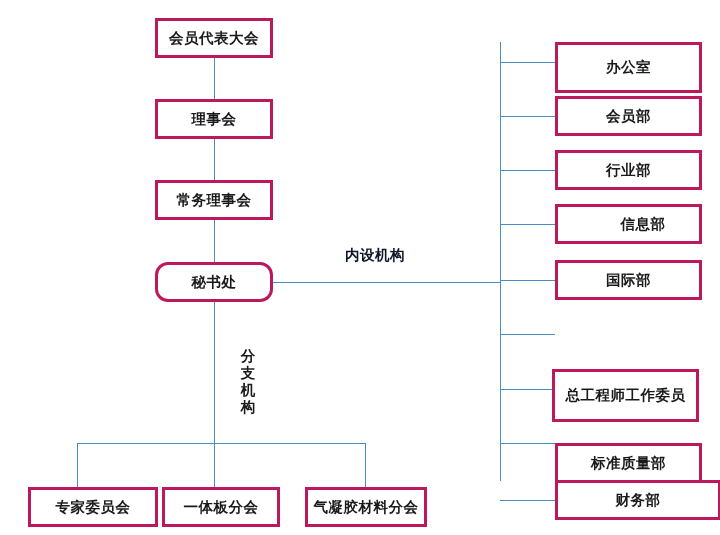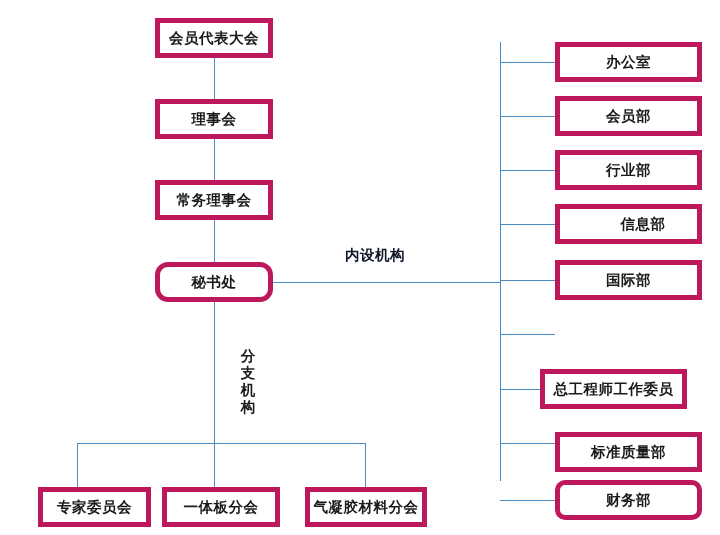--- a/index.html
+++ b/index.html
@@ -13,21 +13,21 @@
   #chart-root {
     position: relative;
     width: 720px;
     height: 535px;
     background: #ffffff;
     overflow: hidden;
   }
   .node {
     position: absolute;
     box-sizing: border-box;
-    border: 5px solid #be185d;
+    border: 3px solid #be185d;
     background: #ffffff;
     display: flex;
     align-items: center;
     justify-content: center;
     font-size: 14.5px;
     font-weight: bold;
     color: #1a1a1a;
     letter-spacing: 0.5px;
     white-space: nowrap;
     z-index: 2;
@@ -93,58 +93,58 @@
   <div class="connector conn-h" style="left:500px; top:61.5px; width:55px;"></div>
   <div class="connector conn-h" style="left:500px; top:115.5px; width:55px;"></div>
   <div class="connector conn-h" style="left:500px; top:169.5px; width:55px;"></div>
   <div class="connector conn-h" style="left:500px; top:223.5px; width:55px;"></div>
   <div class="connector conn-h" style="left:500px; top:279.5px; width:55px;"></div>
   <div class="connector conn-h" style="left:500px; top:333.5px; width:55px;"></div>
   <div class="connector conn-h" style="left:500px; top:388.5px; width:55px;"></div>
   <div class="connector conn-h" style="left:500px; top:442.5px; width:55px;"></div>
   <div class="connector conn-h" style="left:500px; top:499.5px; width:55px;"></div>
 
-  <div class="node" style="left:555px; top:42px; width:147px; height:40px;">
+  <div class="node" style="left:555px; top:42px; width:147px; height:51px;">
     <span>办公室</span>
   </div>
   <div class="node" style="left:555px; top:96px; width:147px; height:40px;">
     <span>会员部</span>
   </div>
   <div class="node" style="left:555px; top:150px; width:147px; height:40px;">
     <span>行业部</span>
   </div>
   <div class="node" style="left:555px; top:204px; width:147px; height:40px;padding-left:29px;">
     <span>信息部</span>
   </div>
   <div class="node" style="left:555px; top:260px; width:147px; height:40px;">
     <span>国际部</span>
   </div>
-  <div class="node" style="left:540px; top:369px; width:147px; height:40px;">
+  <div class="node" style="left:552px; top:369px; width:147px; height:53px;">
     <span>总工程师工作委员</span>
   </div>
-  <div class="node" style="left:555px; top:432px; width:147px; height:40px;">
+  <div class="node" style="left:555px; top:443px; width:147px; height:40px;">
     <span>标准质量部</span>
   </div>
-  <div class="node" style="left:555px; top:480px; width:147px; height:40px;border-radius:10px;">
+  <div class="node" style="left:555px; top:480px; width:166px; height:40px;">
     <span>财务部</span>
   </div>
 
   <div class="edge-label-vertical" style="left:240px; top:348px;">
     <span>分</span>
     <span>支</span>
     <span>机</span>
     <span>构</span>
   </div>
 
   <div class="connector conn-h" style="left:77px; top:443px; width:288px;"></div>
   <div class="connector conn-v" style="left:77px; top:443px; height:44px;"></div>
   <div class="connector conn-v" style="left:213.5px; top:443px; height:44px;"></div>
   <div class="connector conn-v" style="left:365px; top:443px; height:44px;"></div>
 
-  <div class="node" style="left:38px; top:487px; width:113px; height:40px;">
+  <div class="node" style="left:28px; top:487px; width:130px; height:40px;">
     <span>专家委员会</span>
   </div>
   <div class="node" style="left:162px; top:487px; width:118px; height:40px;">
     <span>一体板分会</span>
   </div>
   <div class="node" style="left:305px; top:487px; width:122px; height:40px;">
     <span>气凝胶材料分会</span>
   </div>
 
 </div>

